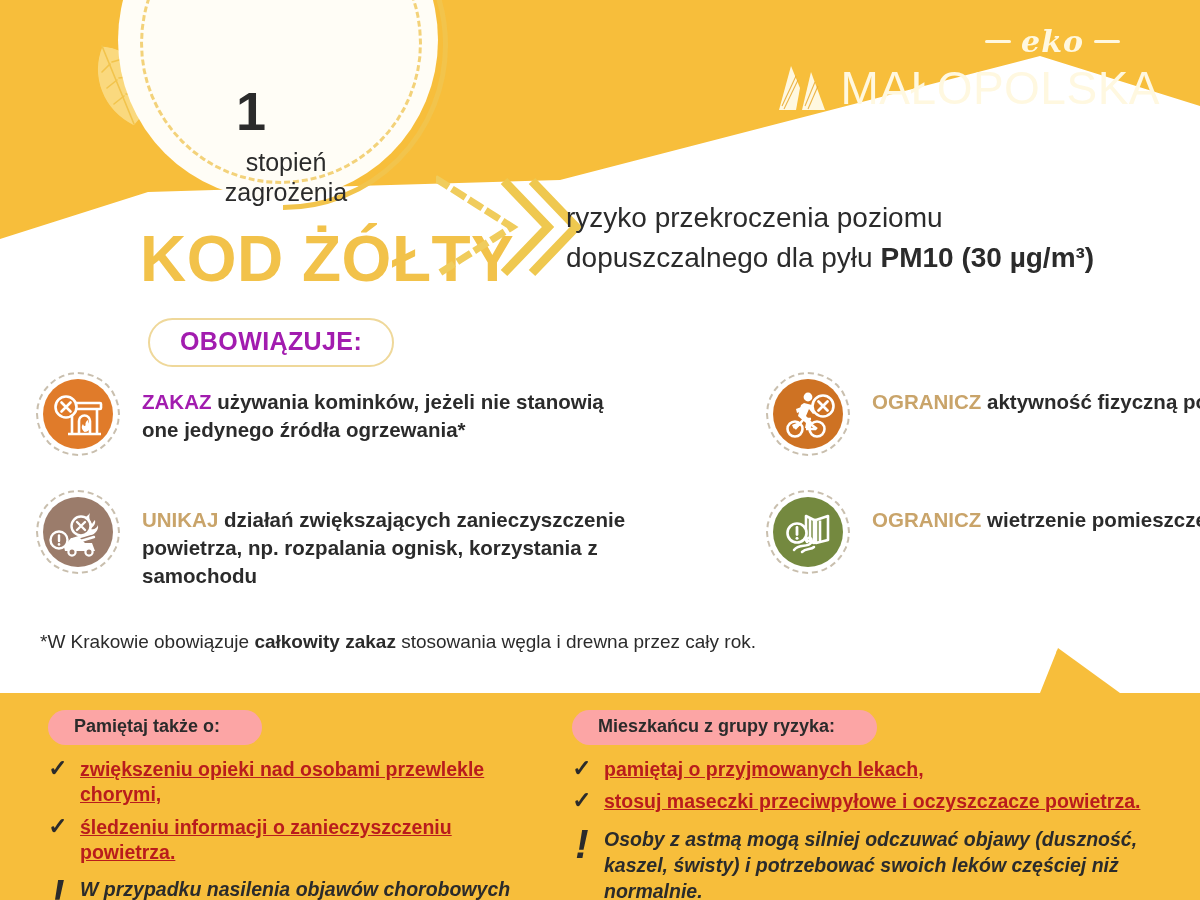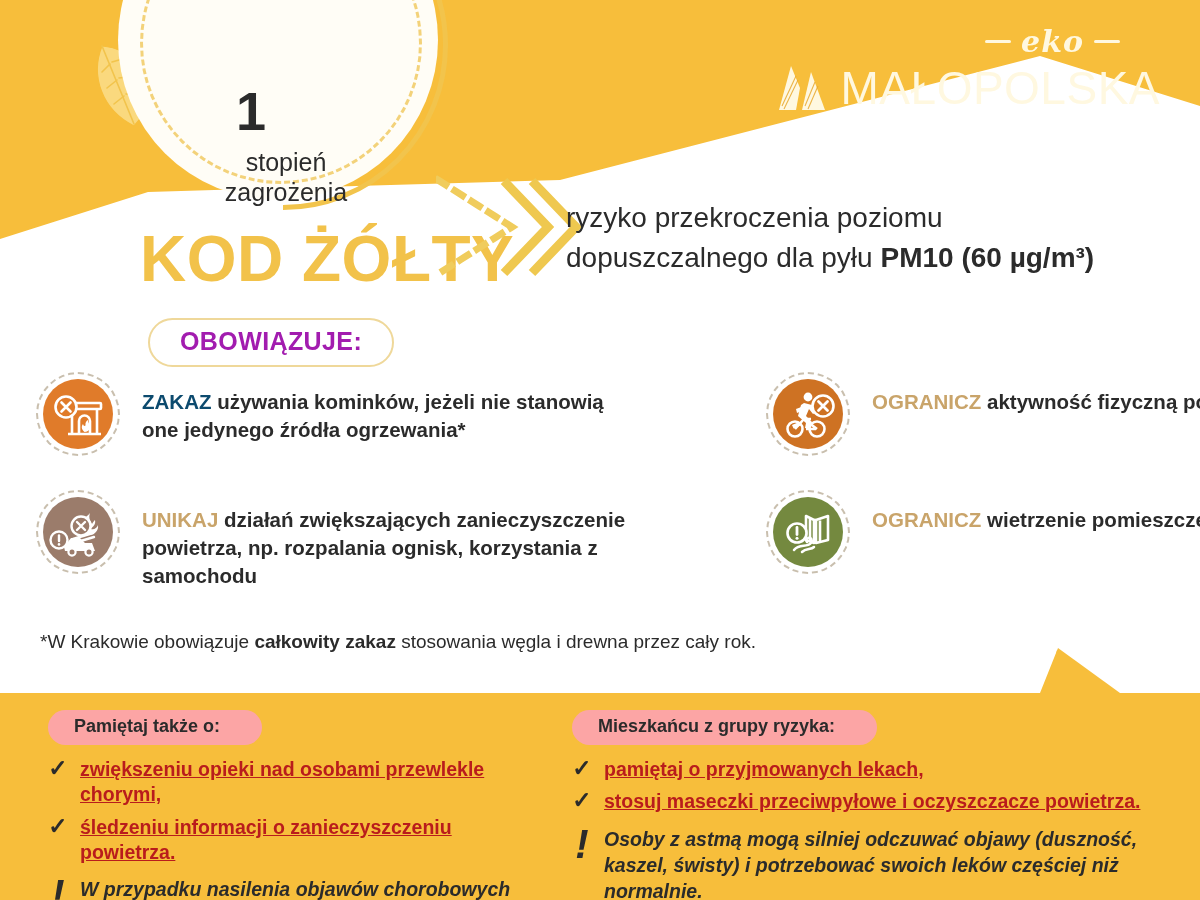--- a/index.html
+++ b/index.html
@@ -123,21 +123,21 @@
   }
   .adv-icon .dashring{
     position:absolute;left:0;top:0;width:80px;height:80px;border-radius:50%;
     border:2px dashed #C9BFAE;
   }
   .adv-icon svg{position:relative;z-index:2;}
   .adv-text{
     padding-top:16px;font-size:20.5px;font-weight:bold;color:#2B2B2B;line-height:1.36;
     max-width:520px;
   }
-  .kw-red{color:#0c4a6e;}
+  .kw-red{color:#a21caf;}
   .kw-tan{color:#C9A46A;}
 
   
   .footnote{
     position:absolute;left:40px;top:631px;
     font-size:19px;color:#2B2B2B;
   }
   .footnote b{font-weight:bold;}
 
   
@@ -235,21 +235,21 @@
       </g>
       <g stroke="#EFC84F" stroke-width="9" fill="none" stroke-linecap="butt">
         <path d="M68 13 L112 59 L68 105"></path>
         <path d="M96 13 L140 59 L96 105"></path>
       </g>
     </svg>
   </div>
 
   <div class="headline">
     <div>ryzyko przekroczenia poziomu</div>
-    <div><span>dopuszczalnego dla pyłu </span><b>PM10 (60 µg/m³)</b></div>
+    <div><span>dopuszczalnego dla pyłu </span><b>PM10 (30 µg/m³)</b></div>
   </div>
 
   <div class="pill-obow">OBOWIĄZUJE:</div>
 
   <div class="advice">
 
     <div class="adv-col left">
 
       <div class="adv-item">
         <div class="adv-icon">

